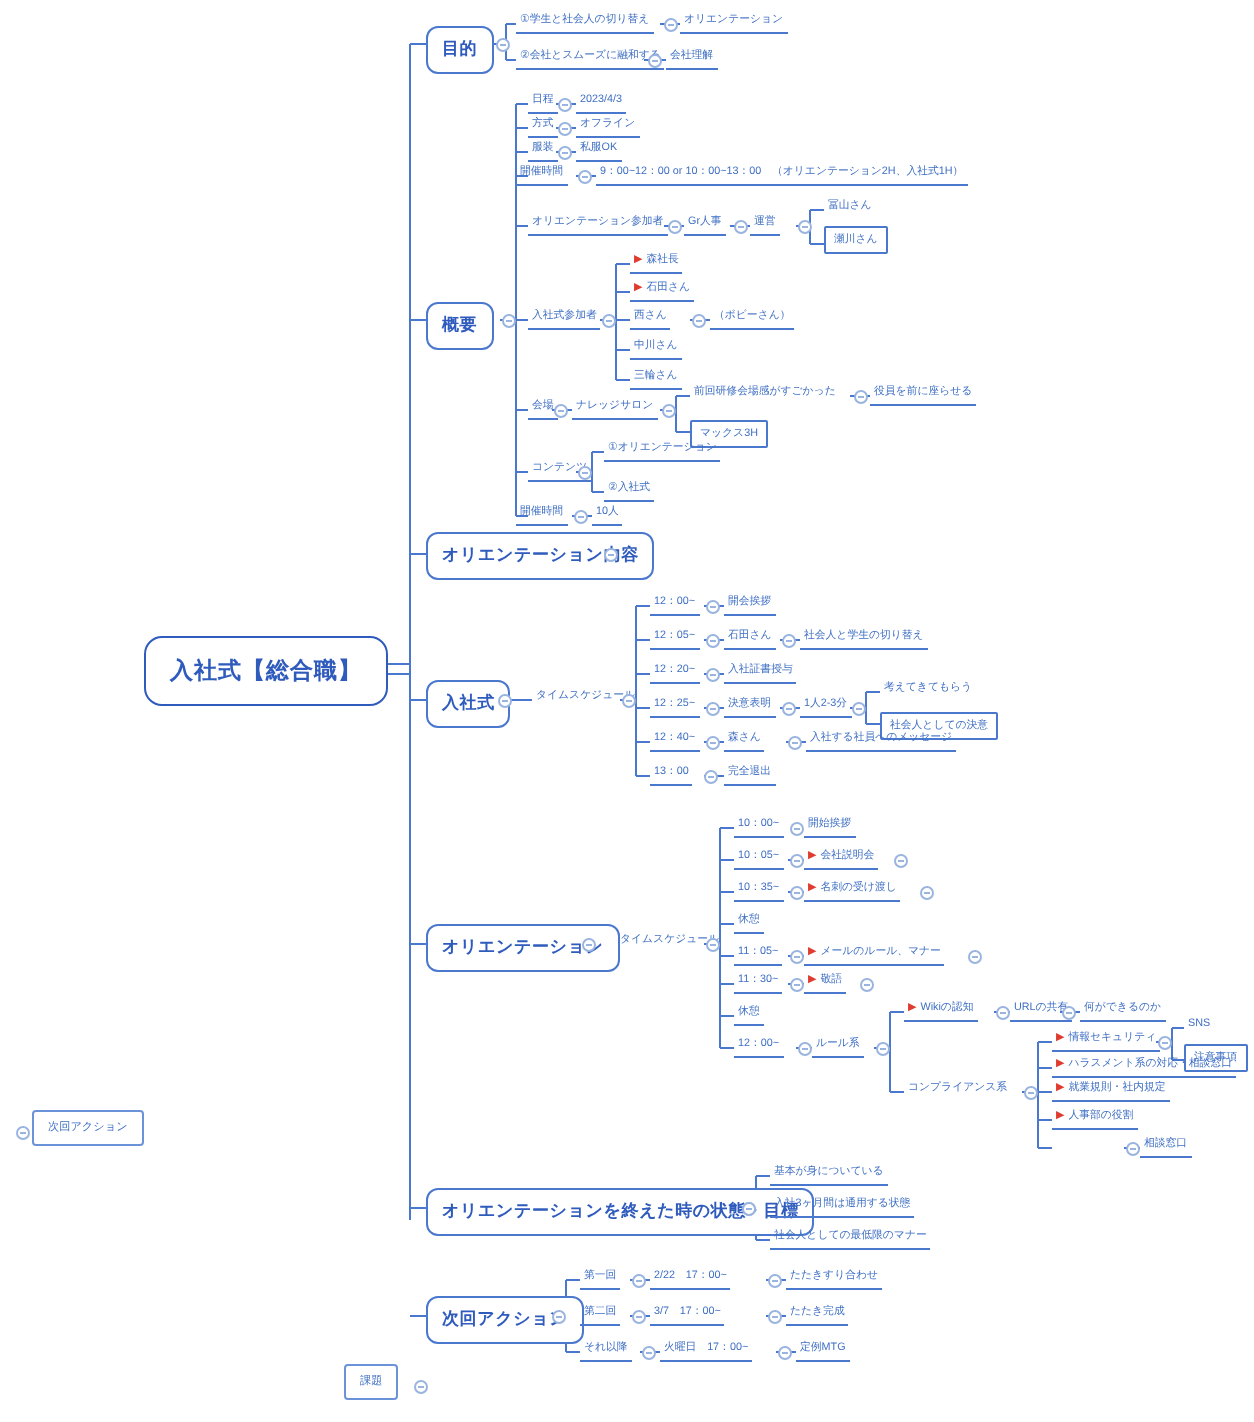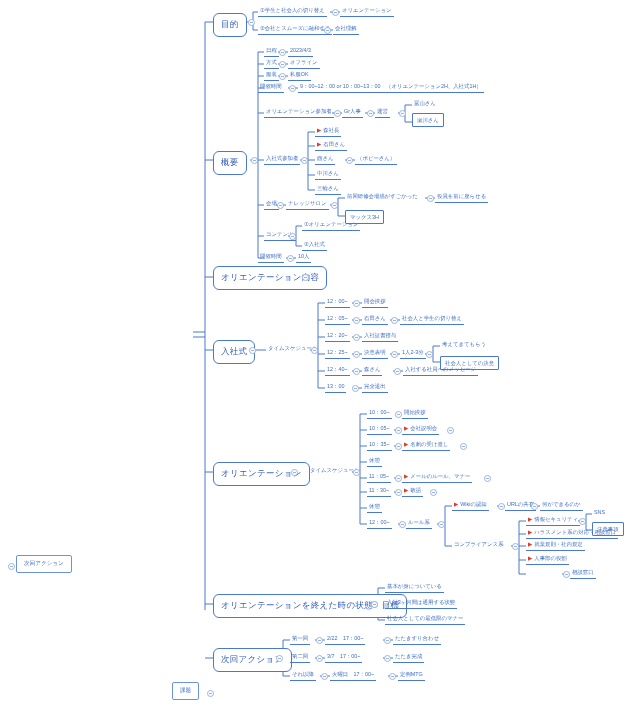--- a/index.html
+++ b/index.html
@@ -15,21 +15,21 @@
 
   
   .root{
     border:1.6px solid #2f5bbd;border-radius:9px;background:#fff;
     color:#2f5bbd;font-weight:bold;font-size:11.5px;
     padding:9px 12px;letter-spacing:.5px;
   }
   
   .branch{
     border:1.2px solid #4a78cf;border-radius:6px;background:#fff;
-    color:#2f5bbd;font-size:8.5px;font-weight:normal;
+    color:#2f5bbd;font-size:8.5px;font-weight:bold;
     padding:5px 7px;letter-spacing:.3px;
   }
   .branch.wide{font-size:8.5px;}
   
   .leaf{
     font-size:5.4px;color:#3f6fc4;padding:0 2px 1.5px 2px;
     border-bottom:1px solid #4a78cf;line-height:8px;
   }
   .leaf.nb{border-bottom:none;}
   .leaf.box{
@@ -197,20 +197,21 @@
       <path d="M283,676 L290,676"></path>
       <path d="M315,640 L325,640"></path>
       <path d="M315,658 L325,658"></path>
       <path d="M320,676 L330,676"></path>
       <path d="M383,640 L393,640"></path>
       <path d="M383,658 L393,658"></path>
       <path d="M388,676 L398,676"></path>
     </g>
   </svg>
 
+  <div class="node root" style="left:72px;top:318px;">入社式【総合職】</div>
 
   <div class="node branch" style="left:213px;top:13px;">目的</div>
   <div class="node branch" style="left:213px;top:151px;">概要</div>
   <div class="node branch" style="left:213px;top:266px;">オリエンテーション内容</div>
   <div class="node branch" style="left:213px;top:340px;">入社式</div>
   <div class="node branch" style="left:213px;top:462px;">オリエンテーション</div>
   <div class="node branch wide" style="left:213px;top:594px;">オリエンテーションを終えた時の状態・目標</div>
   <div class="node branch" style="left:213px;top:648px;">次回アクション</div>
 
   <div class="node small-node" style="left:16px;top:555px;">次回アクション</div>

